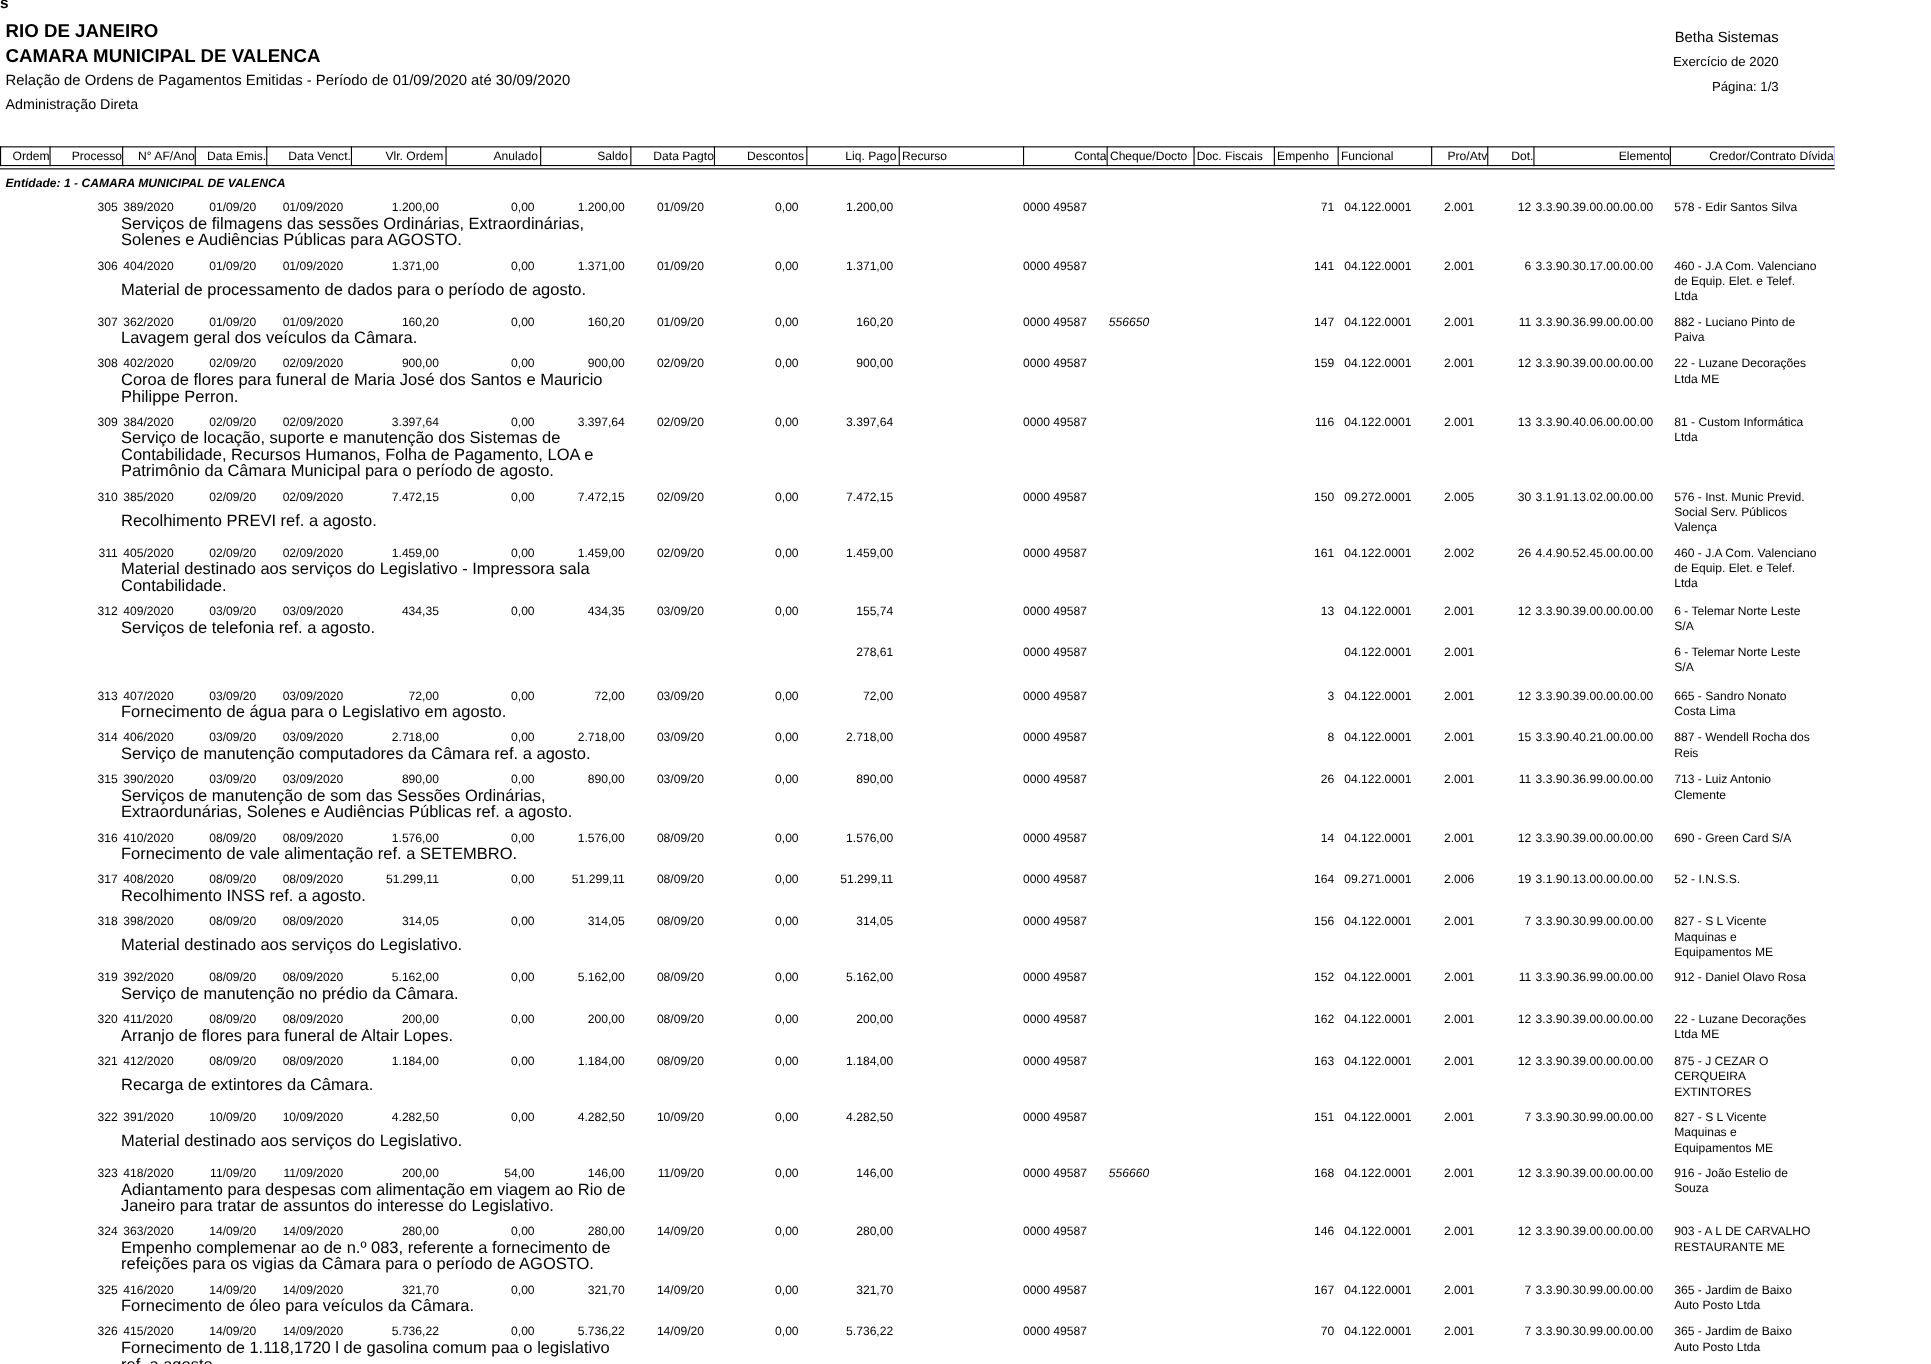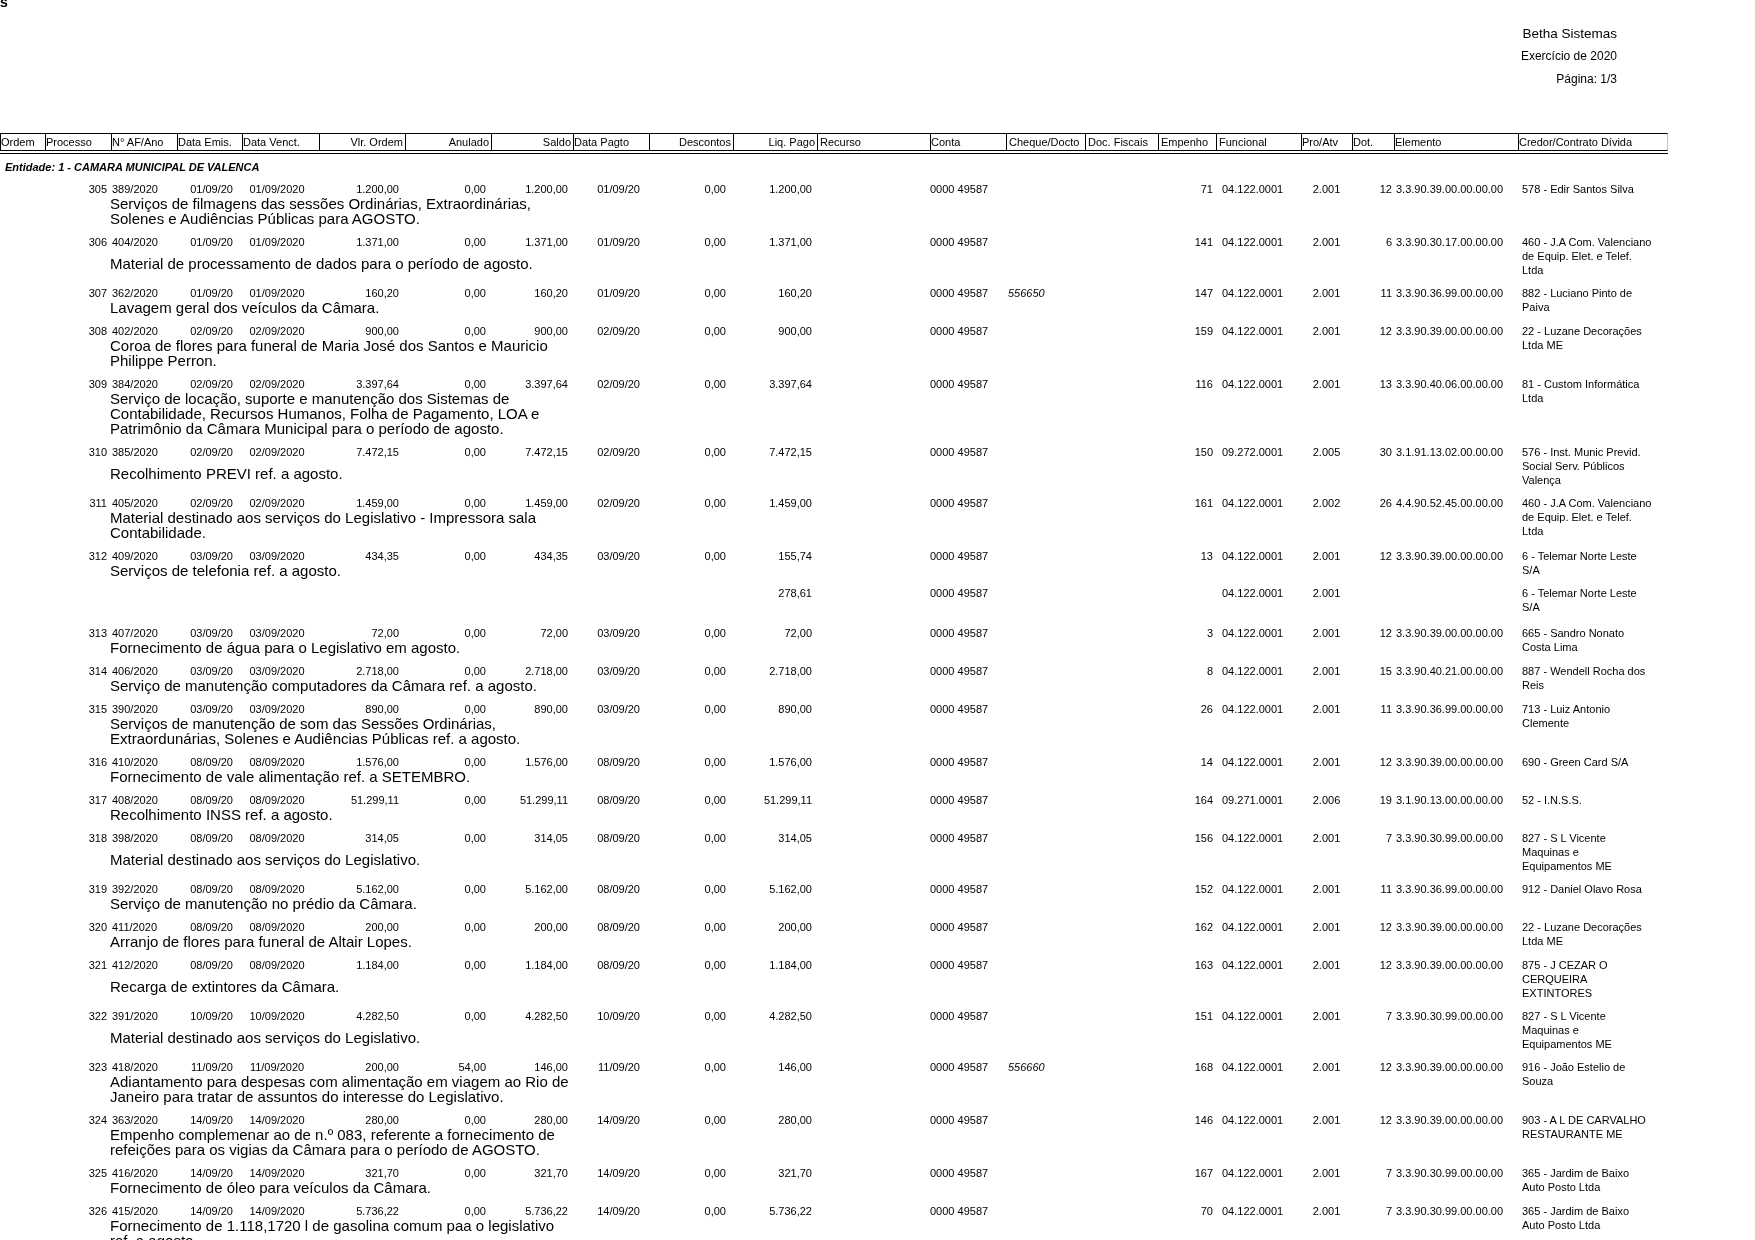--- a/index.html
+++ b/index.html
@@ -14,37 +14,37 @@
   .hdr-right{position:absolute;right:138px;top:22px;text-align:right;}
   .hr1{font-size:13.5px;line-height:23px;white-space:nowrap;}
   .hr2,.hr3{font-size:12px;line-height:23px;white-space:nowrap;}
   .corner-artifact{position:absolute;left:0;top:-6px;font-size:14px;font-weight:bold;}
 
   
   .hdr{display:grid;width:1668px;
     grid-template-columns:45px 66px 66px 65px 77px 86px 86px 82px 76px 84px 84px 113px 76px 79px 73px 58px 85px 51px 42px 124px 150px;}
   .hcell{font-size:11px;line-height:16px;height:18px;box-sizing:border-box;
     border-top:1px solid #000;border-bottom:1px solid #000;border-left:1px solid #000;
-    text-align:left;overflow:hidden;white-space:nowrap;}
+    text-align:right;overflow:hidden;white-space:nowrap;}
   .hcell:last-child{border-right:1px solid #c4b5fd;}
   .hc6,.hc7,.hc8,.hc10,.hc11{text-align:right;padding-right:2px;}
   .hc12,.hc14,.hc15,.hc16,.hc17{text-align:left;padding-left:2px;}
   .hdr-rule{width:1668px;height:0;border-top:1px solid #000;margin-top:2px;}
 
   .group-row{font-size:11px;font-weight:bold;margin:7px 0 9px 5px;font-style:italic;}
 
   
   .record{display:grid;width:1668px;margin-bottom:9px;
     grid-template-columns:107px 78px 57px 77px 86px 86px 82px 76px 84px 84px 113px 76px 79px 73px 58px 85px 51px 42px 124px 150px;}
   .record.cont{margin-top:-1px;margin-bottom:12px;}
   .bcell{grid-row:1;font-size:11px;line-height:14px;white-space:nowrap;overflow:visible;}
   .b1{grid-column:1;text-align:right;}
   .b2{grid-column:2;padding-left:5px;}
   .b3{grid-column:3;text-align:right;padding-right:9px;}
-  .b4{grid-column:4;text-align:center;padding-right:7px;}
+  .b4{grid-column:4;text-align:right;padding-right:7px;}
   .b5{grid-column:5;text-align:right;padding-right:6px;}
   .b6{grid-column:6;text-align:right;padding-right:5px;}
   .b7{grid-column:7;text-align:right;padding-right:5px;}
   .b8{grid-column:8;text-align:right;padding-right:9px;}
   .b9{grid-column:9;text-align:right;padding-right:7px;}
   .b10{grid-column:10;text-align:right;padding-right:5px;}
   .b11{grid-column:11;}
   .b12{grid-column:12;}
   .b13{grid-column:13;padding-left:2px;font-style:italic;}
   .b14{grid-column:14;}
@@ -57,20 +57,26 @@
     padding-left:4px;width:134px;box-sizing:border-box;}
   .bdesc{grid-column:1 / span 19;grid-row:2;font-size:15px;line-height:15px;
     padding-left:110px;width:576px;box-sizing:border-box;}
 </style>
 </head>
 <body>
 
 <div class="corner-artifact">s</div>
 
 <div class="page-header">
+  <div class="hdr-left">
+    <div class="hl1">RIO DE JANEIRO</div>
+    <div class="hl2">CAMARA MUNICIPAL DE VALENCA</div>
+    <div class="hl3">Relação de Ordens de Pagamentos Emitidas - Período de 01/09/2020 até 30/09/2020</div>
+    <div class="hl4">Administração Direta</div>
+  </div>
   <div class="hdr-right">
     <div class="hr1">Betha Sistemas</div>
     <div class="hr2">Exercício de 2020</div>
     <div class="hr3">Página: 1/3</div>
   </div>
 </div>
 
 <div class="hdr">
     <div class="hcell hc1">Ordem</div>
     <div class="hcell hc2">Processo</div>

